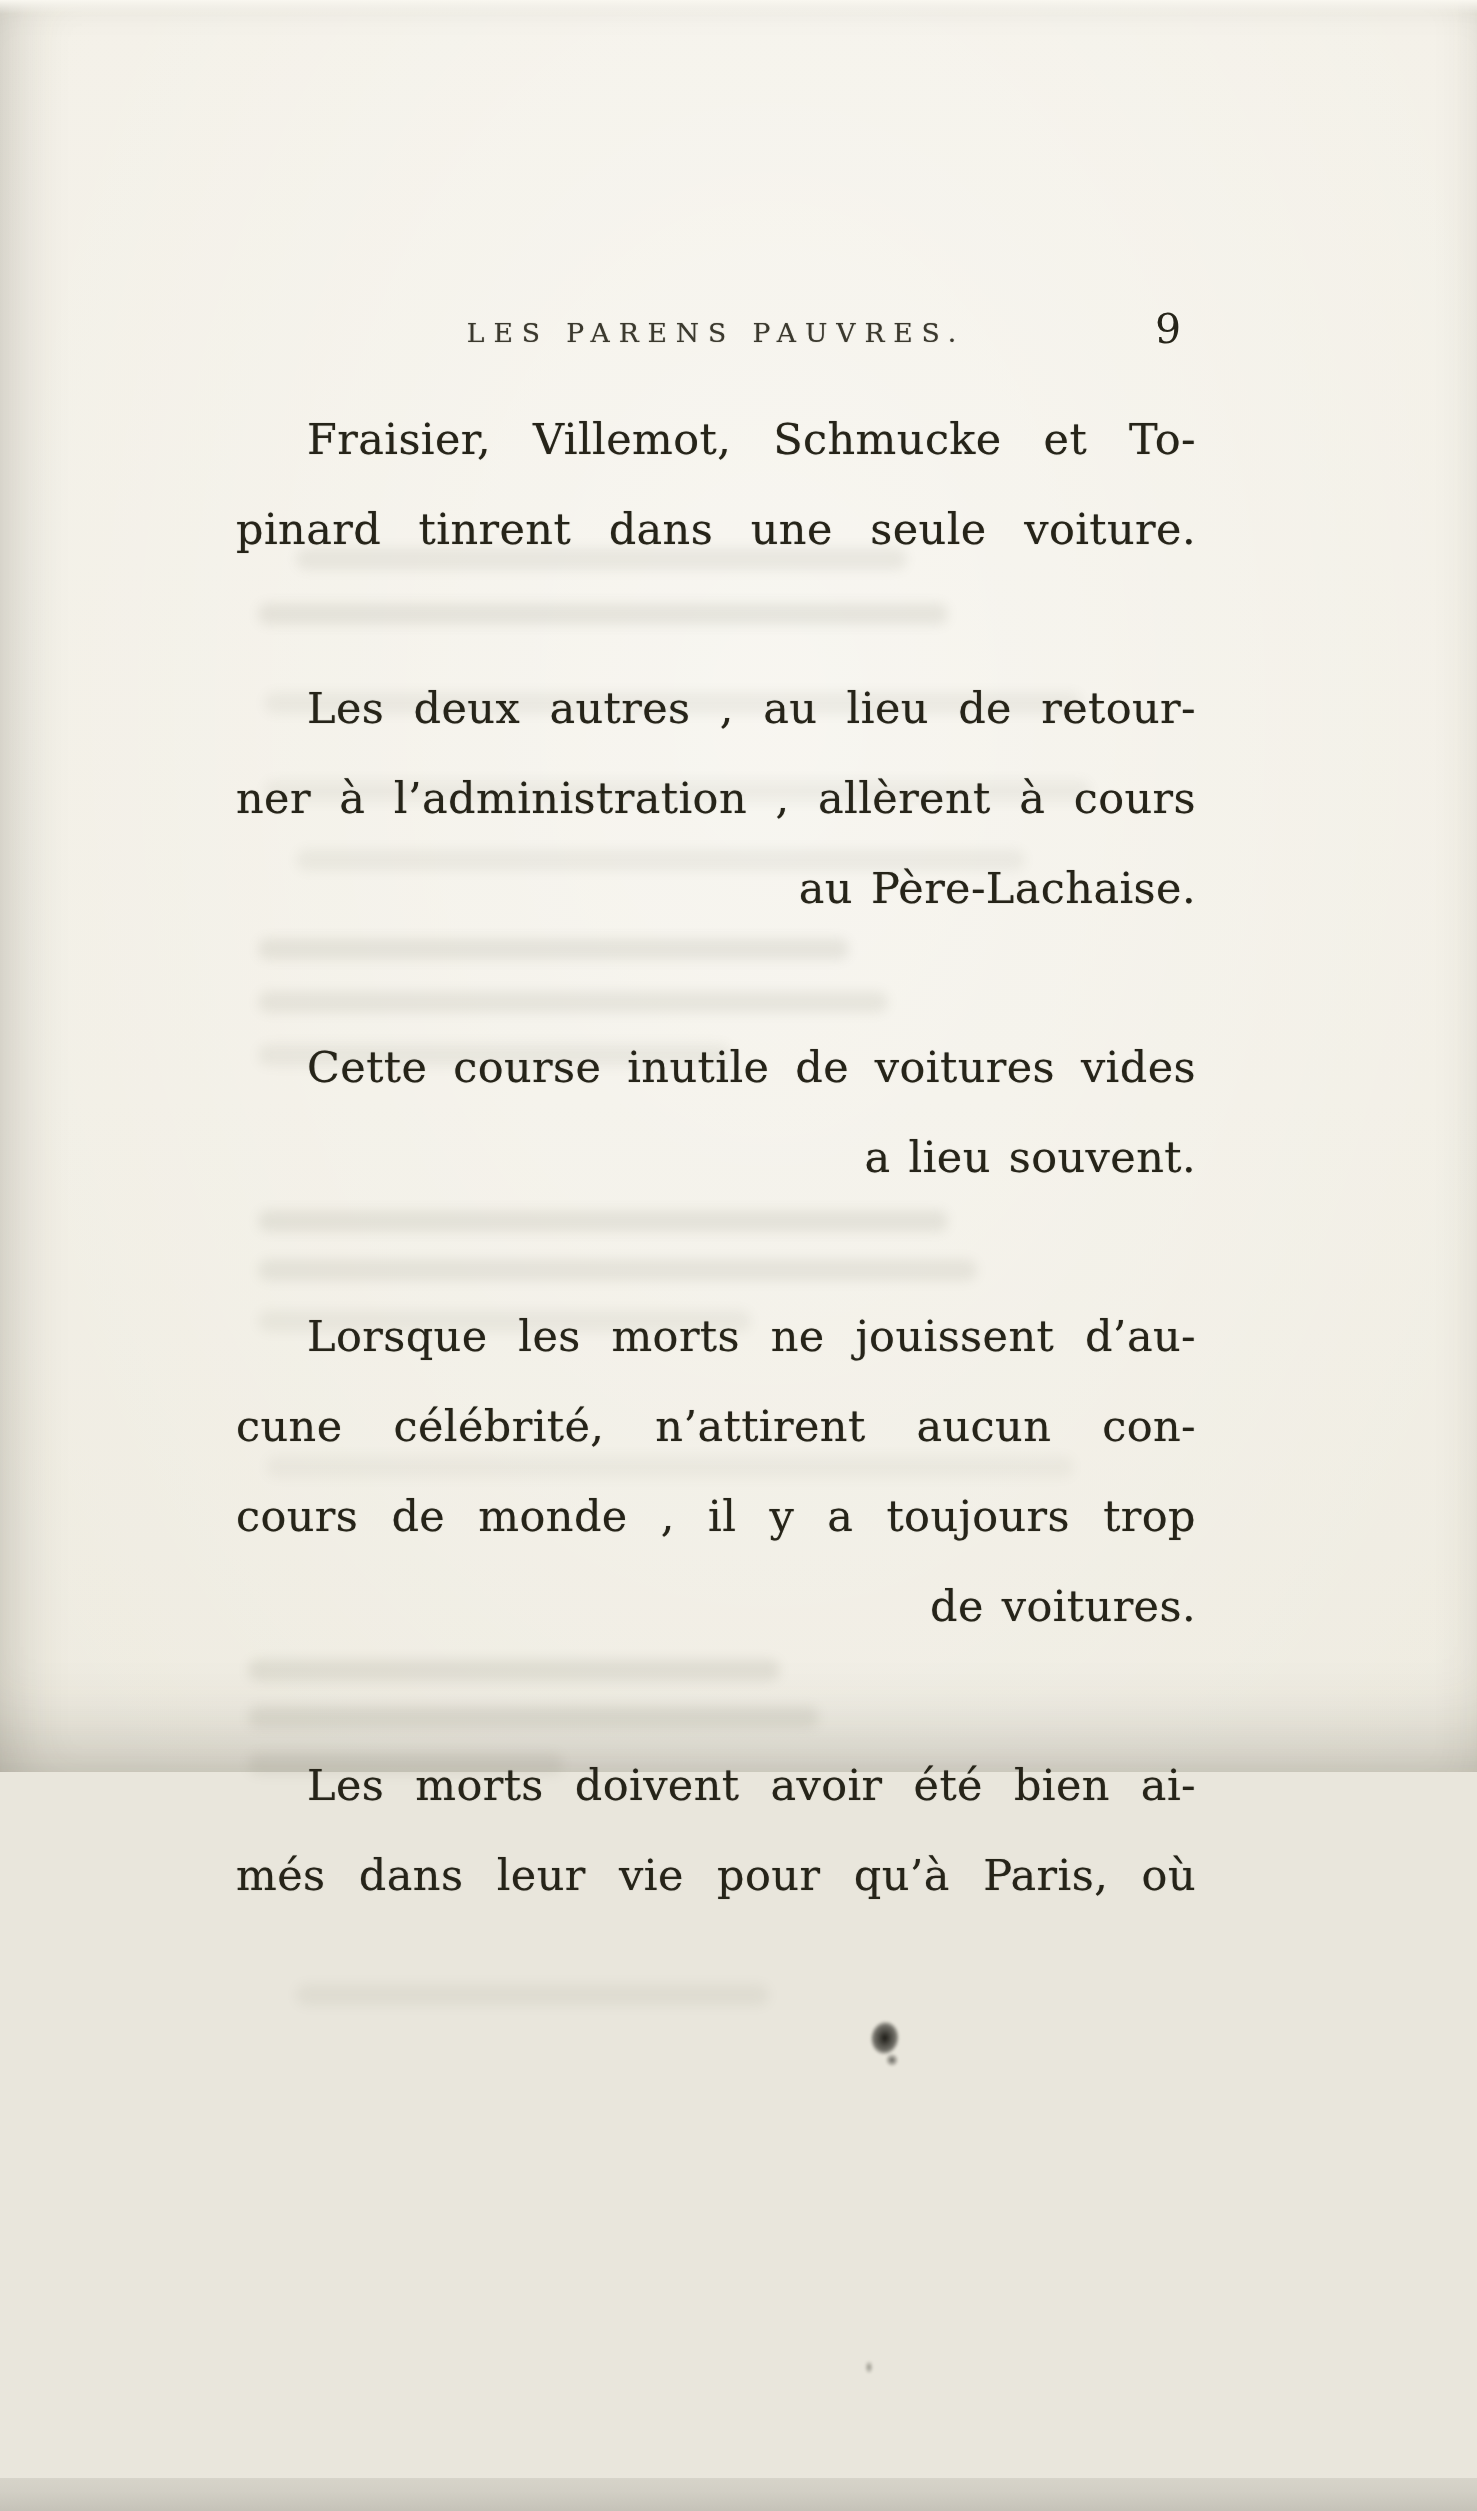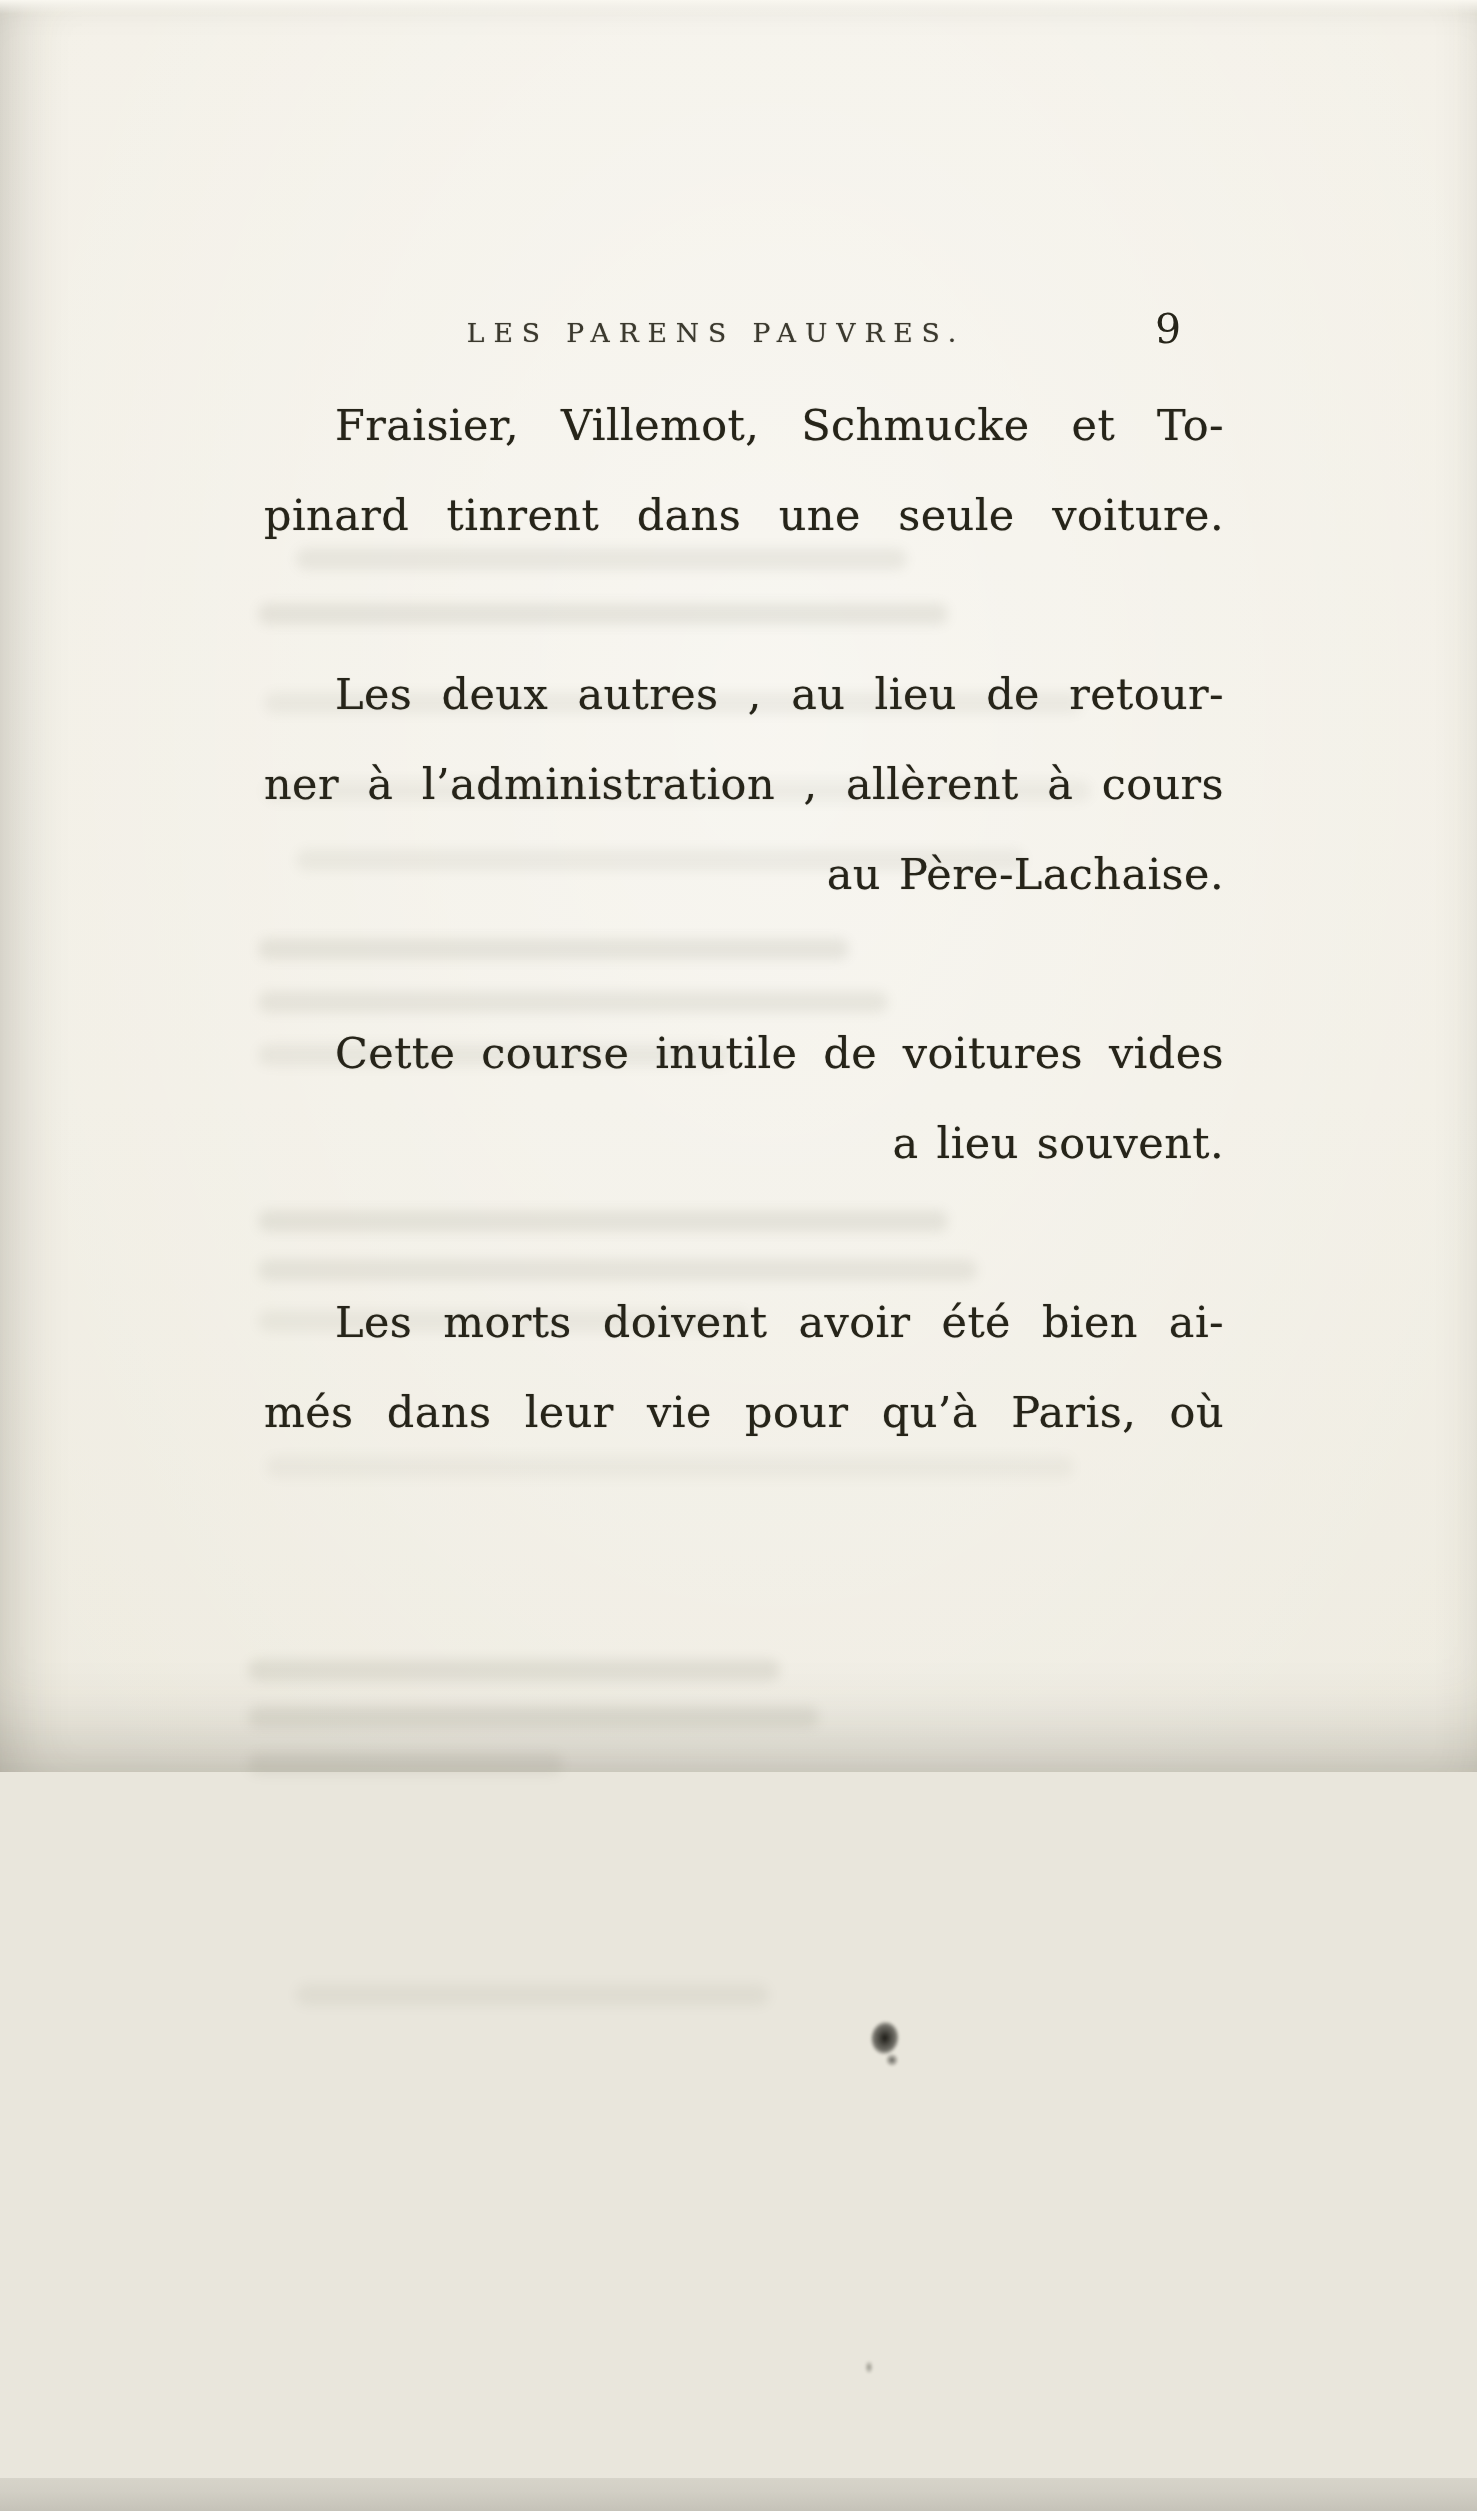--- a/index.html
+++ b/index.html
@@ -49,28 +49,27 @@
   .page-number {
     position: absolute;
     right: 13.8px; top: -11.8px;
     font-size: 41px;
     color: var(--ink, #262419);
     letter-spacing: 1px;
   }
 
   .text-block {
     position: absolute;
-    left: 236px; top: 380px; width: 960px;
+    left: 236px; top: 394px; width: 960px;
     color: var(--ink, #262419);
     font-size: 43px;
     line-height: 90px;
     word-spacing: 3.9px;
     letter-spacing: 0.4px;
     text-shadow: 0 0 1px rgba(30,28,18,0.50);
-    margin-left: 28px;
   }
   .paragraph { margin: 0 0 89px 0; }
   .line { text-align: right; white-space: nowrap; }
   .line.justify { white-space: normal; text-align: justify; text-align-last: justify; }
   .line.indent { padding-left: 71px; }
 
   
   .bleed {
     position: absolute;
     height: 21.7px;
@@ -140,20 +139,26 @@
       <div class="line justify indent">Les deux autres , au lieu de retour-</div>
       <div class="line justify">ner à l’administration , allèrent à cours</div>
       <div class="line">au Père-Lachaise.</div>
     </section>
 
     <section class="paragraph">
       <div class="line justify indent">Cette course inutile de voitures vides</div>
       <div class="line">a lieu souvent.</div>
     </section>
 
+    <section class="paragraph">
+      <div class="line justify indent">Lorsque les morts ne jouissent d’au-</div>
+      <div class="line justify">cune célébrité, n’attirent aucun con-</div>
+      <div class="line justify">cours de monde , il y a toujours trop</div>
+      <div class="line">de voitures.</div>
+    </section>
 
     <section class="paragraph">
       <div class="line justify indent">Les morts doivent avoir été bien ai-</div>
       <div class="line justify">més dans leur vie pour qu’à Paris, où</div>
     </section>
 
   </div>
 
   <div class="smudge"></div>
   <div class="smudge-tail"></div>

